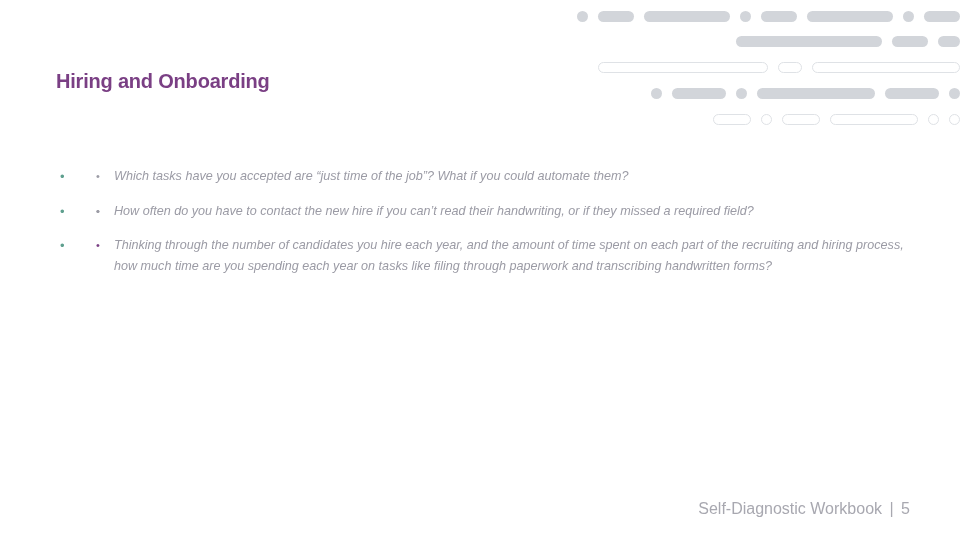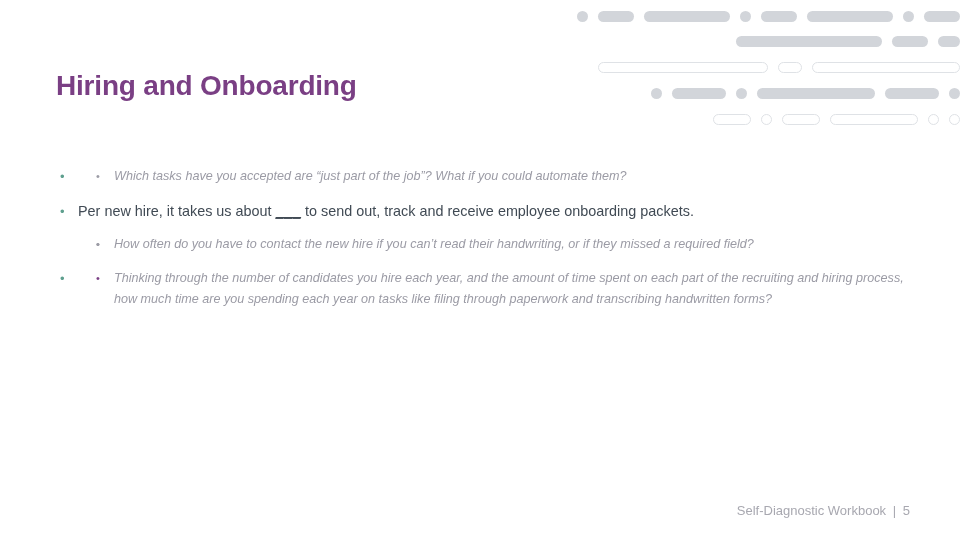--- a/index.html
+++ b/index.html
@@ -59,21 +59,21 @@
   .pill.w-xl    { width: 118px; }
   .pill.w-xxl   { width: 146px; }
   .pill.w-huge  { width: 168px; }
   .pill.hollow.w-dot { width: 9px; }
 
   
   #title {
     position: absolute;
     left: 56px;
     top: 70px;
-    font-size: 28px;
+    font-size: 20px;
     font-weight: bold;
     color: #7a3f84;
     letter-spacing: -0.2px;
     white-space: nowrap;
   }
 
   
   #content {
     position: absolute;
     left: 52px;
@@ -127,21 +127,21 @@
   .blank {
     text-decoration: underline;
     letter-spacing: 0.5px;
   }
 
   
   #footer {
     position: absolute;
     right: 50px;
     bottom: 22px;
-    font-size: 13px;
+    font-size: 16px;
     color: #a8a8b0;
     white-space: nowrap;
   }
   #footer .sep { margin: 0 3px; }
 </style>
 </head>
 <body>
 
 <div id="deco">
   <div class="deco-row r1">
@@ -185,26 +185,25 @@
 <div id="title">Hiring and Onboarding</div>
 
 <div id="content">
 
   <div class="l1 sp-1">
     <span class="marker">•</span>
   </div>
 
   <div class="l2 sp-2">
     <span class="marker">•</span>
-    <span>Which tasks have you accepted are “just part of the job”? What if you could automate them?</span>
+    <span>Which tasks have you accepted are “just time of the job”? What if you could automate them?</span>
   </div>
 
   <div class="l1 sp-3">
     <span class="marker">•</span>
-    <span>Per new hire, it takes us about <span class="blank">___</span> to send out, track and receive  employee onboarding packets.</span>
   </div>
 
   <div class="l2 sp-2">
     <span class="marker">•</span>
   </div>
 
   <div class="l2 sp-5">
     <span class="marker">•</span>
     <span> How often do you have to contact the new hire if you can’t read their handwriting, or if they missed a required field?</span>
   </div>

